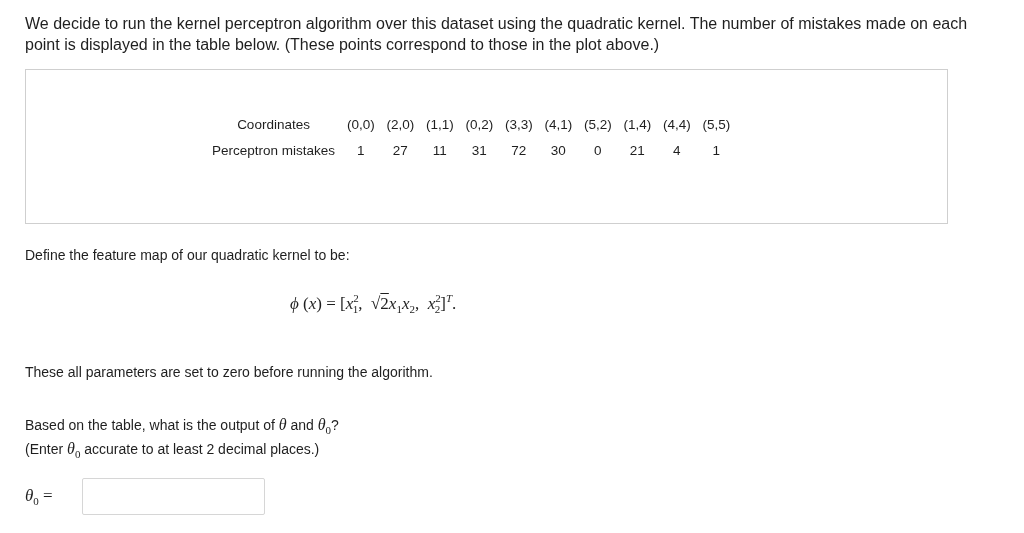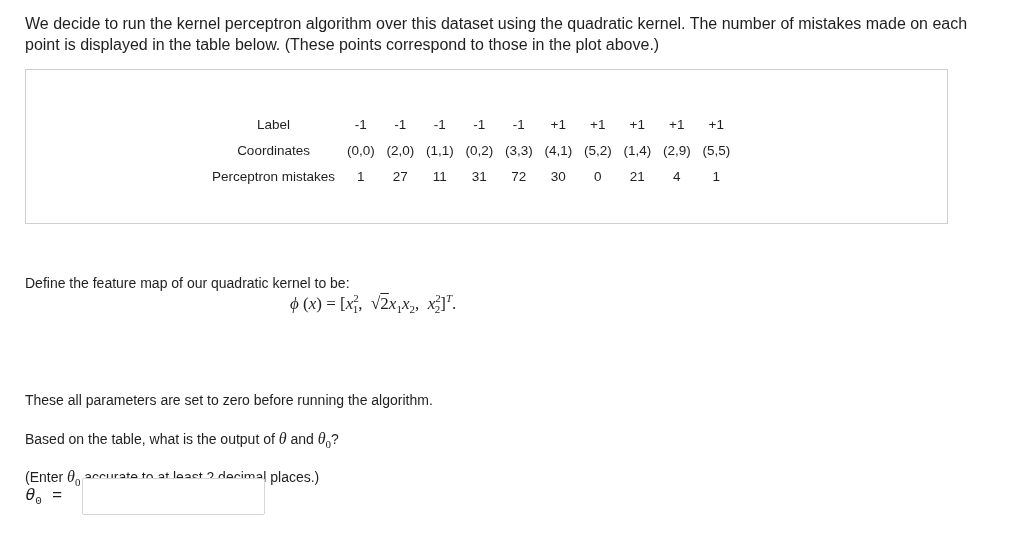--- a/index.html
+++ b/index.html
@@ -16,72 +16,59 @@
     position: absolute; left: 25px; top: 69px; width: 923px; height: 155px;
     border: 1.5px solid #cfcfcf; box-sizing: border-box;
   }
   table.mistakes {
     position: absolute; left: 186px; top: 41px;
     border-collapse: collapse; font-size: 13.5px;
   }
   table.mistakes td { padding: 0 0; height: 26px; text-align: center; white-space: nowrap; }
   table.mistakes td.rowhead { text-align: center; padding-right: 6px; }
   table.mistakes td.cell { width: 39.5px; }
-  .para { position: absolute; left: 25px; font-size: 14px; margin-top: 28px; }
+  .para { position: absolute; left: 25px; font-size: 14px; }
   .formula {
     position: absolute; left: 290px; top: 292px;
     font-family: Liberation Serif, serif; font-size: 17px;
   }
   .formula i { font-style: italic; }
   .formula sub, .formula sup { font-size: 11px; }
   .serif-it { font-family: "Liberation Serif", "DejaVu Serif", serif; font-style: italic; font-size: 16px; }
   .theta-label {
     position: absolute; left: 25px; top: 486px;
-    font-family: Liberation Mono, monospace; font-size: 17px;
+    font-family: Liberation Serif, serif; font-size: 17px;
   }
   .theta-label sub { font-size: 11px; font-style: normal; }
   .answer-input {
     position: absolute; left: 82px; top: 478px; width: 183px; height: 37px;
     box-sizing: border-box; border: 1.5px solid #d6d6d6; border-radius: 2px;
     background: #fff; font-size: 14px; padding: 0 8px; outline: none;
     font-family: "Liberation Sans", sans-serif;
   }
 </style>
 </head>
 <body>
 
 <div class="intro">We decide to run the kernel perceptron algorithm over this dataset using the quadratic kernel. The number of mistakes made on each point is displayed in the table below. (These points correspond to those in the plot above.)</div>
 
 <div class="table-box">
   <table class="mistakes">
     <tbody>
-        <tr>
-      <td class="rowhead">Label</td>
-      <td class="cell">-1</td>
-      <td class="cell">-1</td>
-      <td class="cell">-1</td>
-      <td class="cell">-1</td>
-      <td class="cell">-1</td>
-      <td class="cell">+1</td>
-      <td class="cell">+1</td>
-      <td class="cell">+1</td>
-      <td class="cell">+1</td>
-      <td class="cell">+1</td>
-    </tr>
     <tr>
       <td class="rowhead">Coordinates</td>
       <td class="cell">(0,0)</td>
       <td class="cell">(2,0)</td>
       <td class="cell">(1,1)</td>
       <td class="cell">(0,2)</td>
       <td class="cell">(3,3)</td>
       <td class="cell">(4,1)</td>
       <td class="cell">(5,2)</td>
       <td class="cell">(1,4)</td>
-      <td class="cell">(2,9)</td>
+      <td class="cell">(4,4)</td>
       <td class="cell">(5,5)</td>
     </tr>
     <tr>
       <td class="rowhead">Perceptron mistakes</td>
       <td class="cell">1</td>
       <td class="cell">27</td>
       <td class="cell">11</td>
       <td class="cell">31</td>
       <td class="cell">72</td>
       <td class="cell">30</td>
@@ -95,21 +82,21 @@
 </div>
 
 <div class="para" style="top:247px;">Define the feature map of our quadratic kernel to be:</div>
 
 <div class="formula" title="ϕ(x) = [x1², √2 x1 x2, x2²]ᵀ.">
   <i>ϕ</i> (<i>x</i>) = [<i>x</i><sup>2</sup><sub style="margin-left:-6px;">1</sub>,&nbsp; √<span style="text-decoration:overline;">2</span><i>x</i><sub>1</sub><i>x</i><sub>2</sub>,&nbsp; <i>x</i><sup>2</sup><sub style="margin-left:-6px;">2</sub>]<sup><i>T</i></sup>.
 </div>
 
 <div class="para" style="top:364px;">These all parameters are set to zero before running the algorithm.</div>
 
-<div class="para" style="top:402px;">
+<div class="para" style="top:416px;">
   <span>Based on the table, what is the output of </span><span class="serif-it">θ</span><span> and </span><span class="serif-it">θ</span><sub style="font-family:'Liberation Serif',serif;font-size:11px;">0</sub><span>?</span>
 </div>
 
 <div class="para" style="top:440px;text-align:center;">
   <span>(Enter </span><span class="serif-it">θ</span><sub style="font-family:'Liberation Serif',serif;font-size:11px;">0</sub><span> accurate to at least 2 decimal places.)</span>
 </div>
 
 <div class="theta-label">
   <i>θ</i><sub>0</sub><span> =</span>
 </div>

